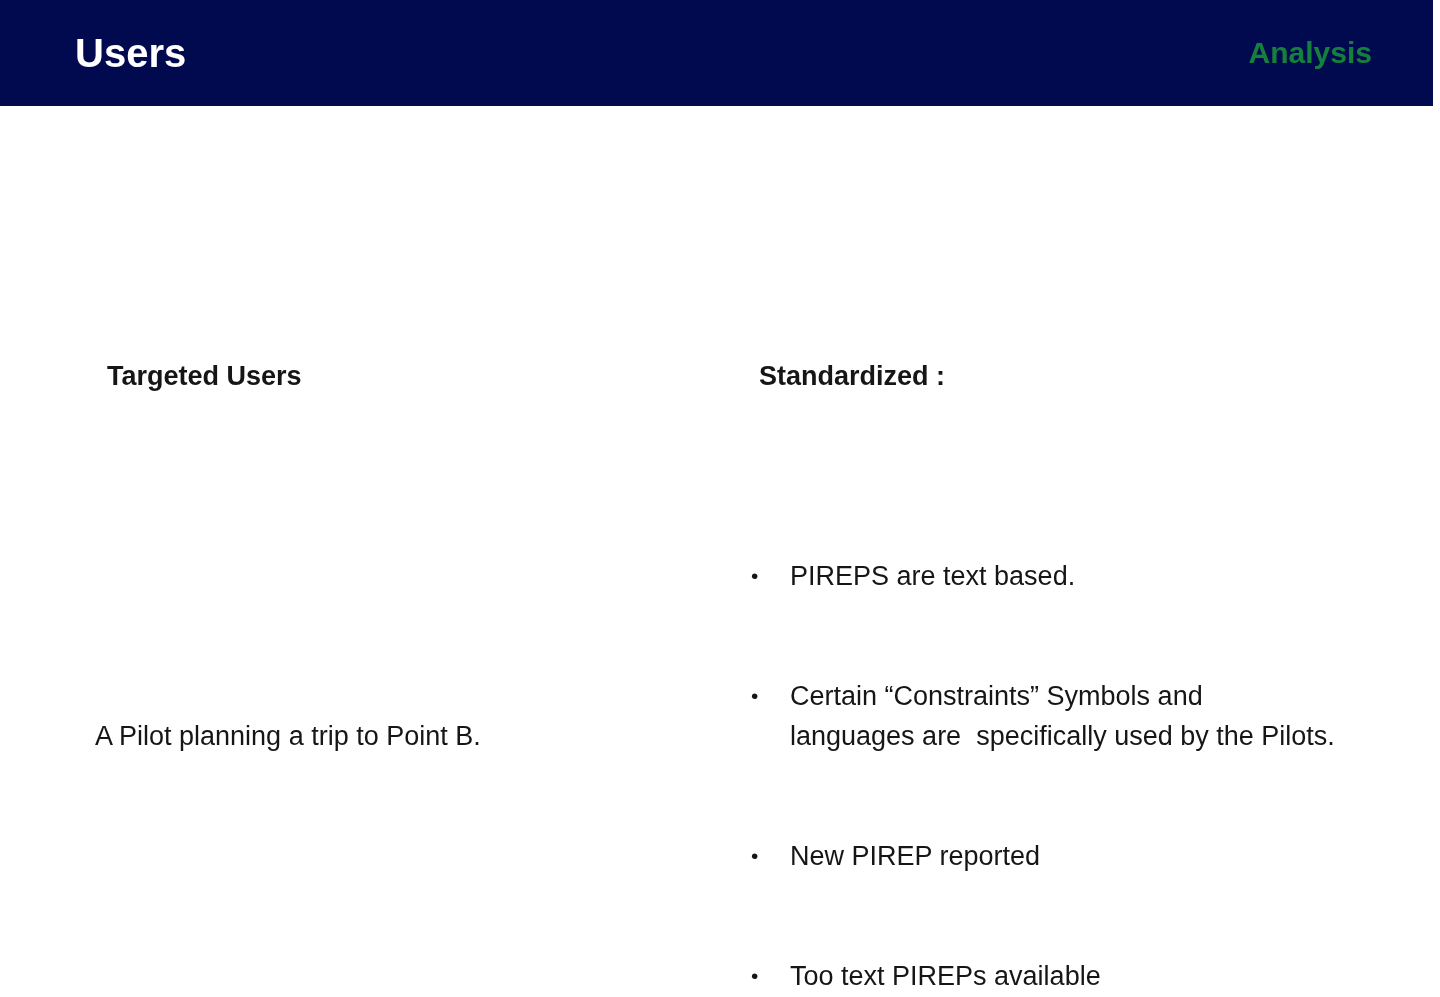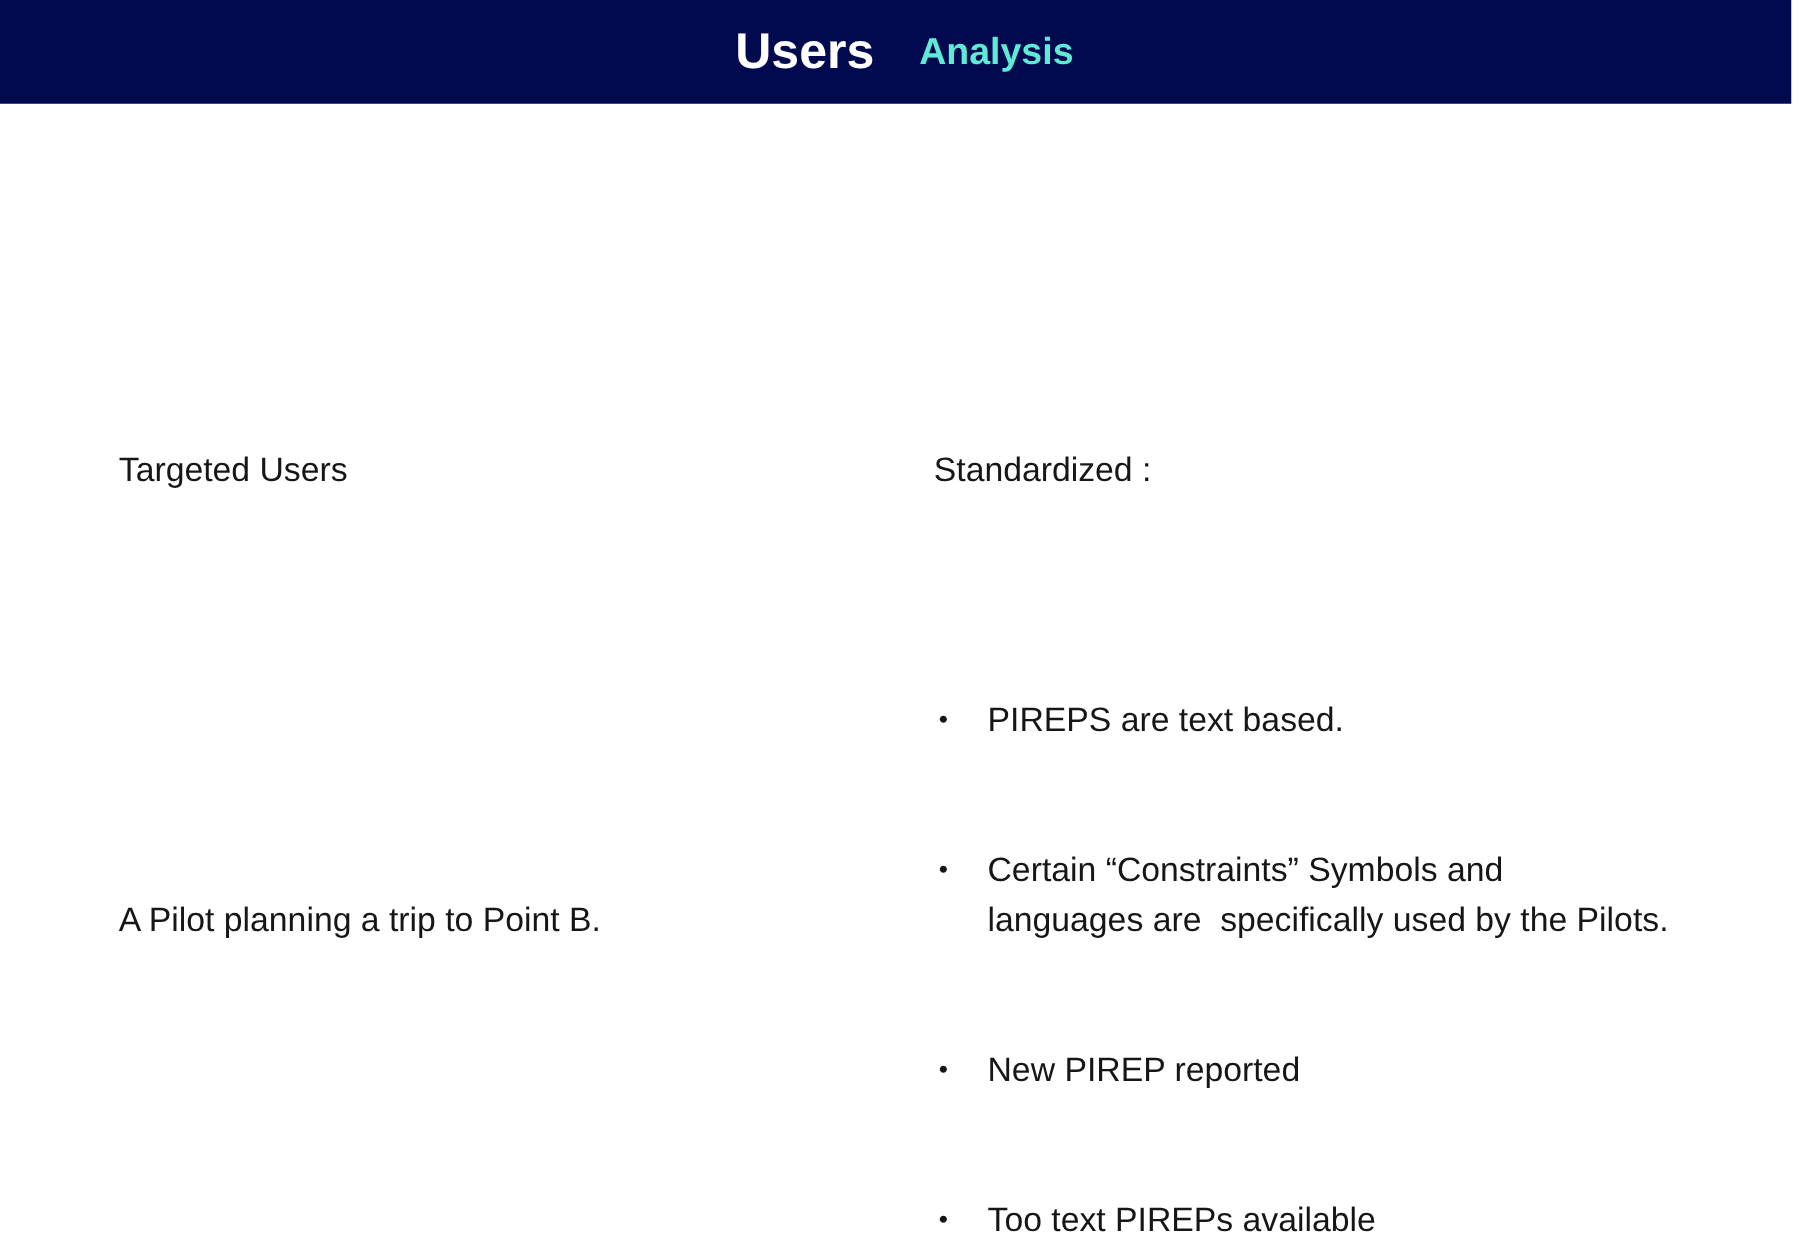--- a/index.html
+++ b/index.html
@@ -11,49 +11,49 @@
     background: #ffffff;
     font-family: "Liberation Sans", sans-serif;
     color: #161616;
     overflow: hidden;
   }
   .header {
     position: absolute;
     top: 0;
     left: 0;
     width: 1433px;
-    height: 83px;
+    height: 106px;
     background: #010a4e;
     display: flex;
     align-items: center;
-    justify-content: center;
+    justify-content: space-between;
     padding: 0 61px 0 75px;
     gap: 36px;
   }
   .header-title {
     color: #ffffff;
     font-weight: bold;
     font-size: 40px;
   }
   .header-badge {
-    color: #5eead4;
+    color: #15803d;
     font-weight: bold;
     font-size: 30px;
   }
   .col {
     position: absolute;
     top: 156px;
     font-size: 27px;
     line-height: 40px;
     white-space: pre-wrap;
   }
   .col-left  { left: 95px;  width: 645px; }
   .col-right { left: 747px; width: 690px; }
   section + section { margin-top: 40px; }
-  .heading { font-size: 27px; font-weight: normal; }
+  .heading { font-size: 27px; font-weight: bold; margin-left: 12px; }
   ul { list-style: none; }
   .bullet-row { display: flex; }
   .bullet {
     flex: none;
     width: 43px;
     padding-left: 4px;
     font-size: 21px;
   }
   .btext { flex: 1; }
 </style>

